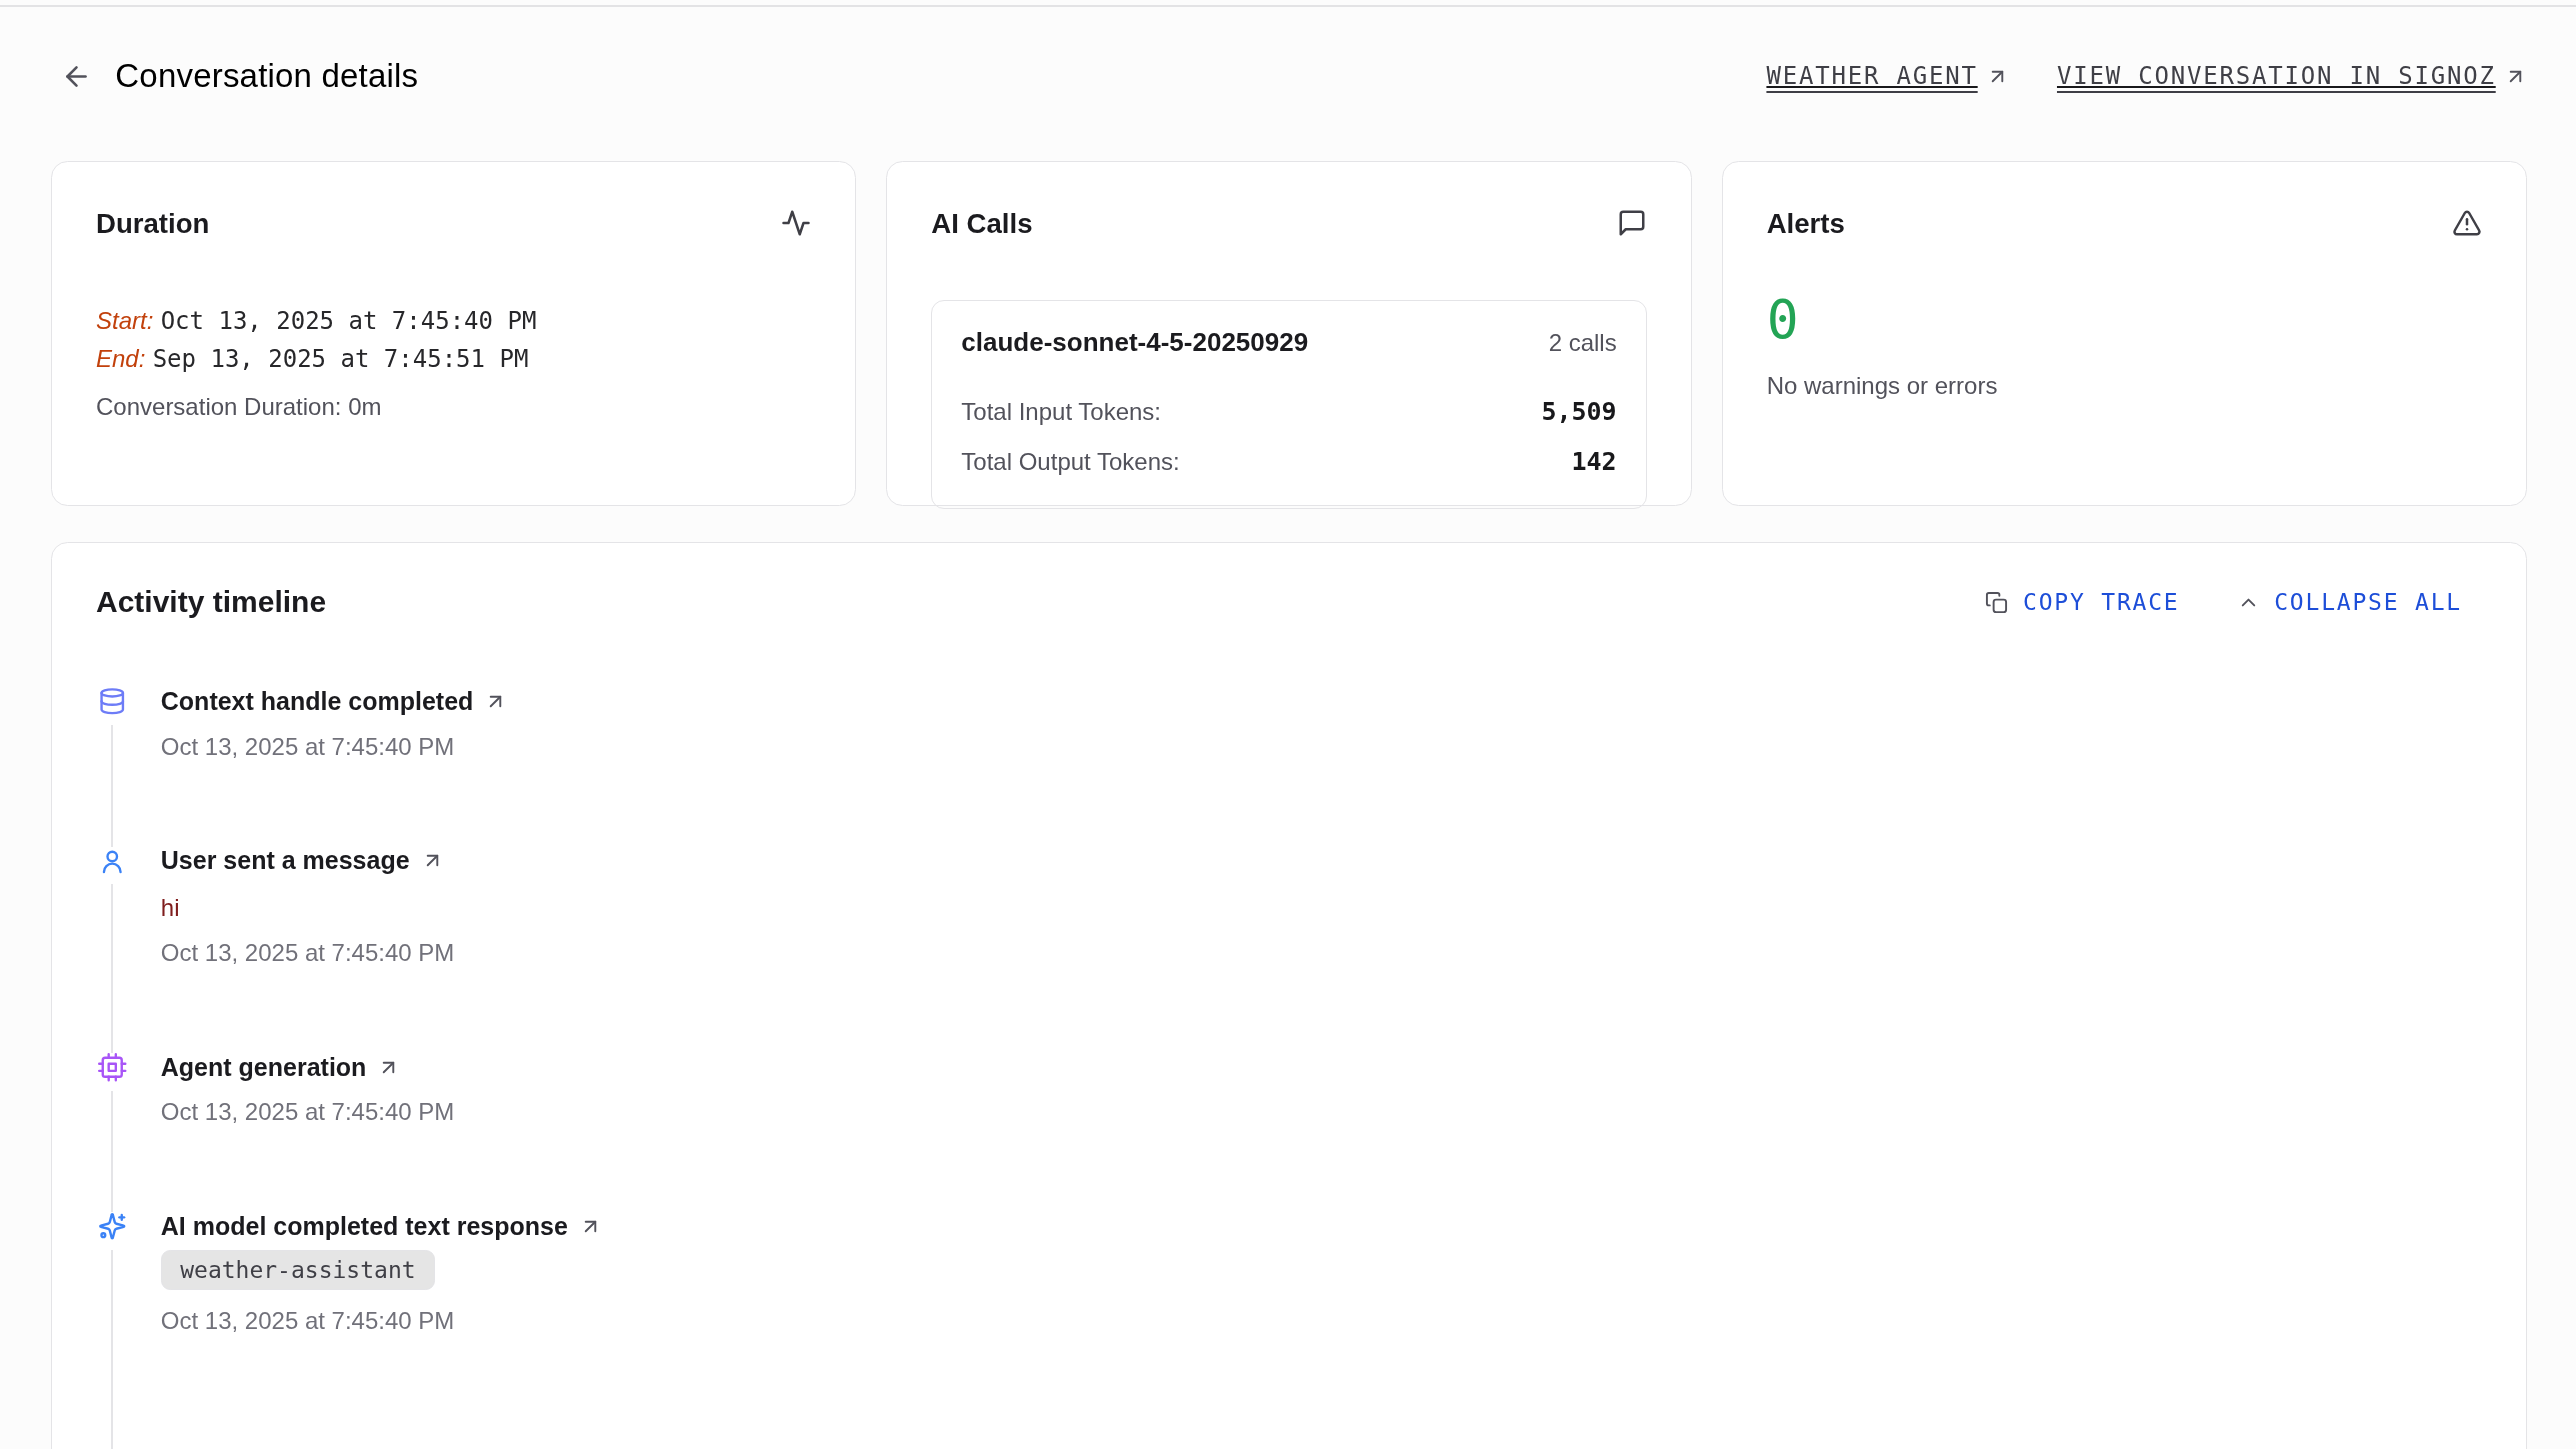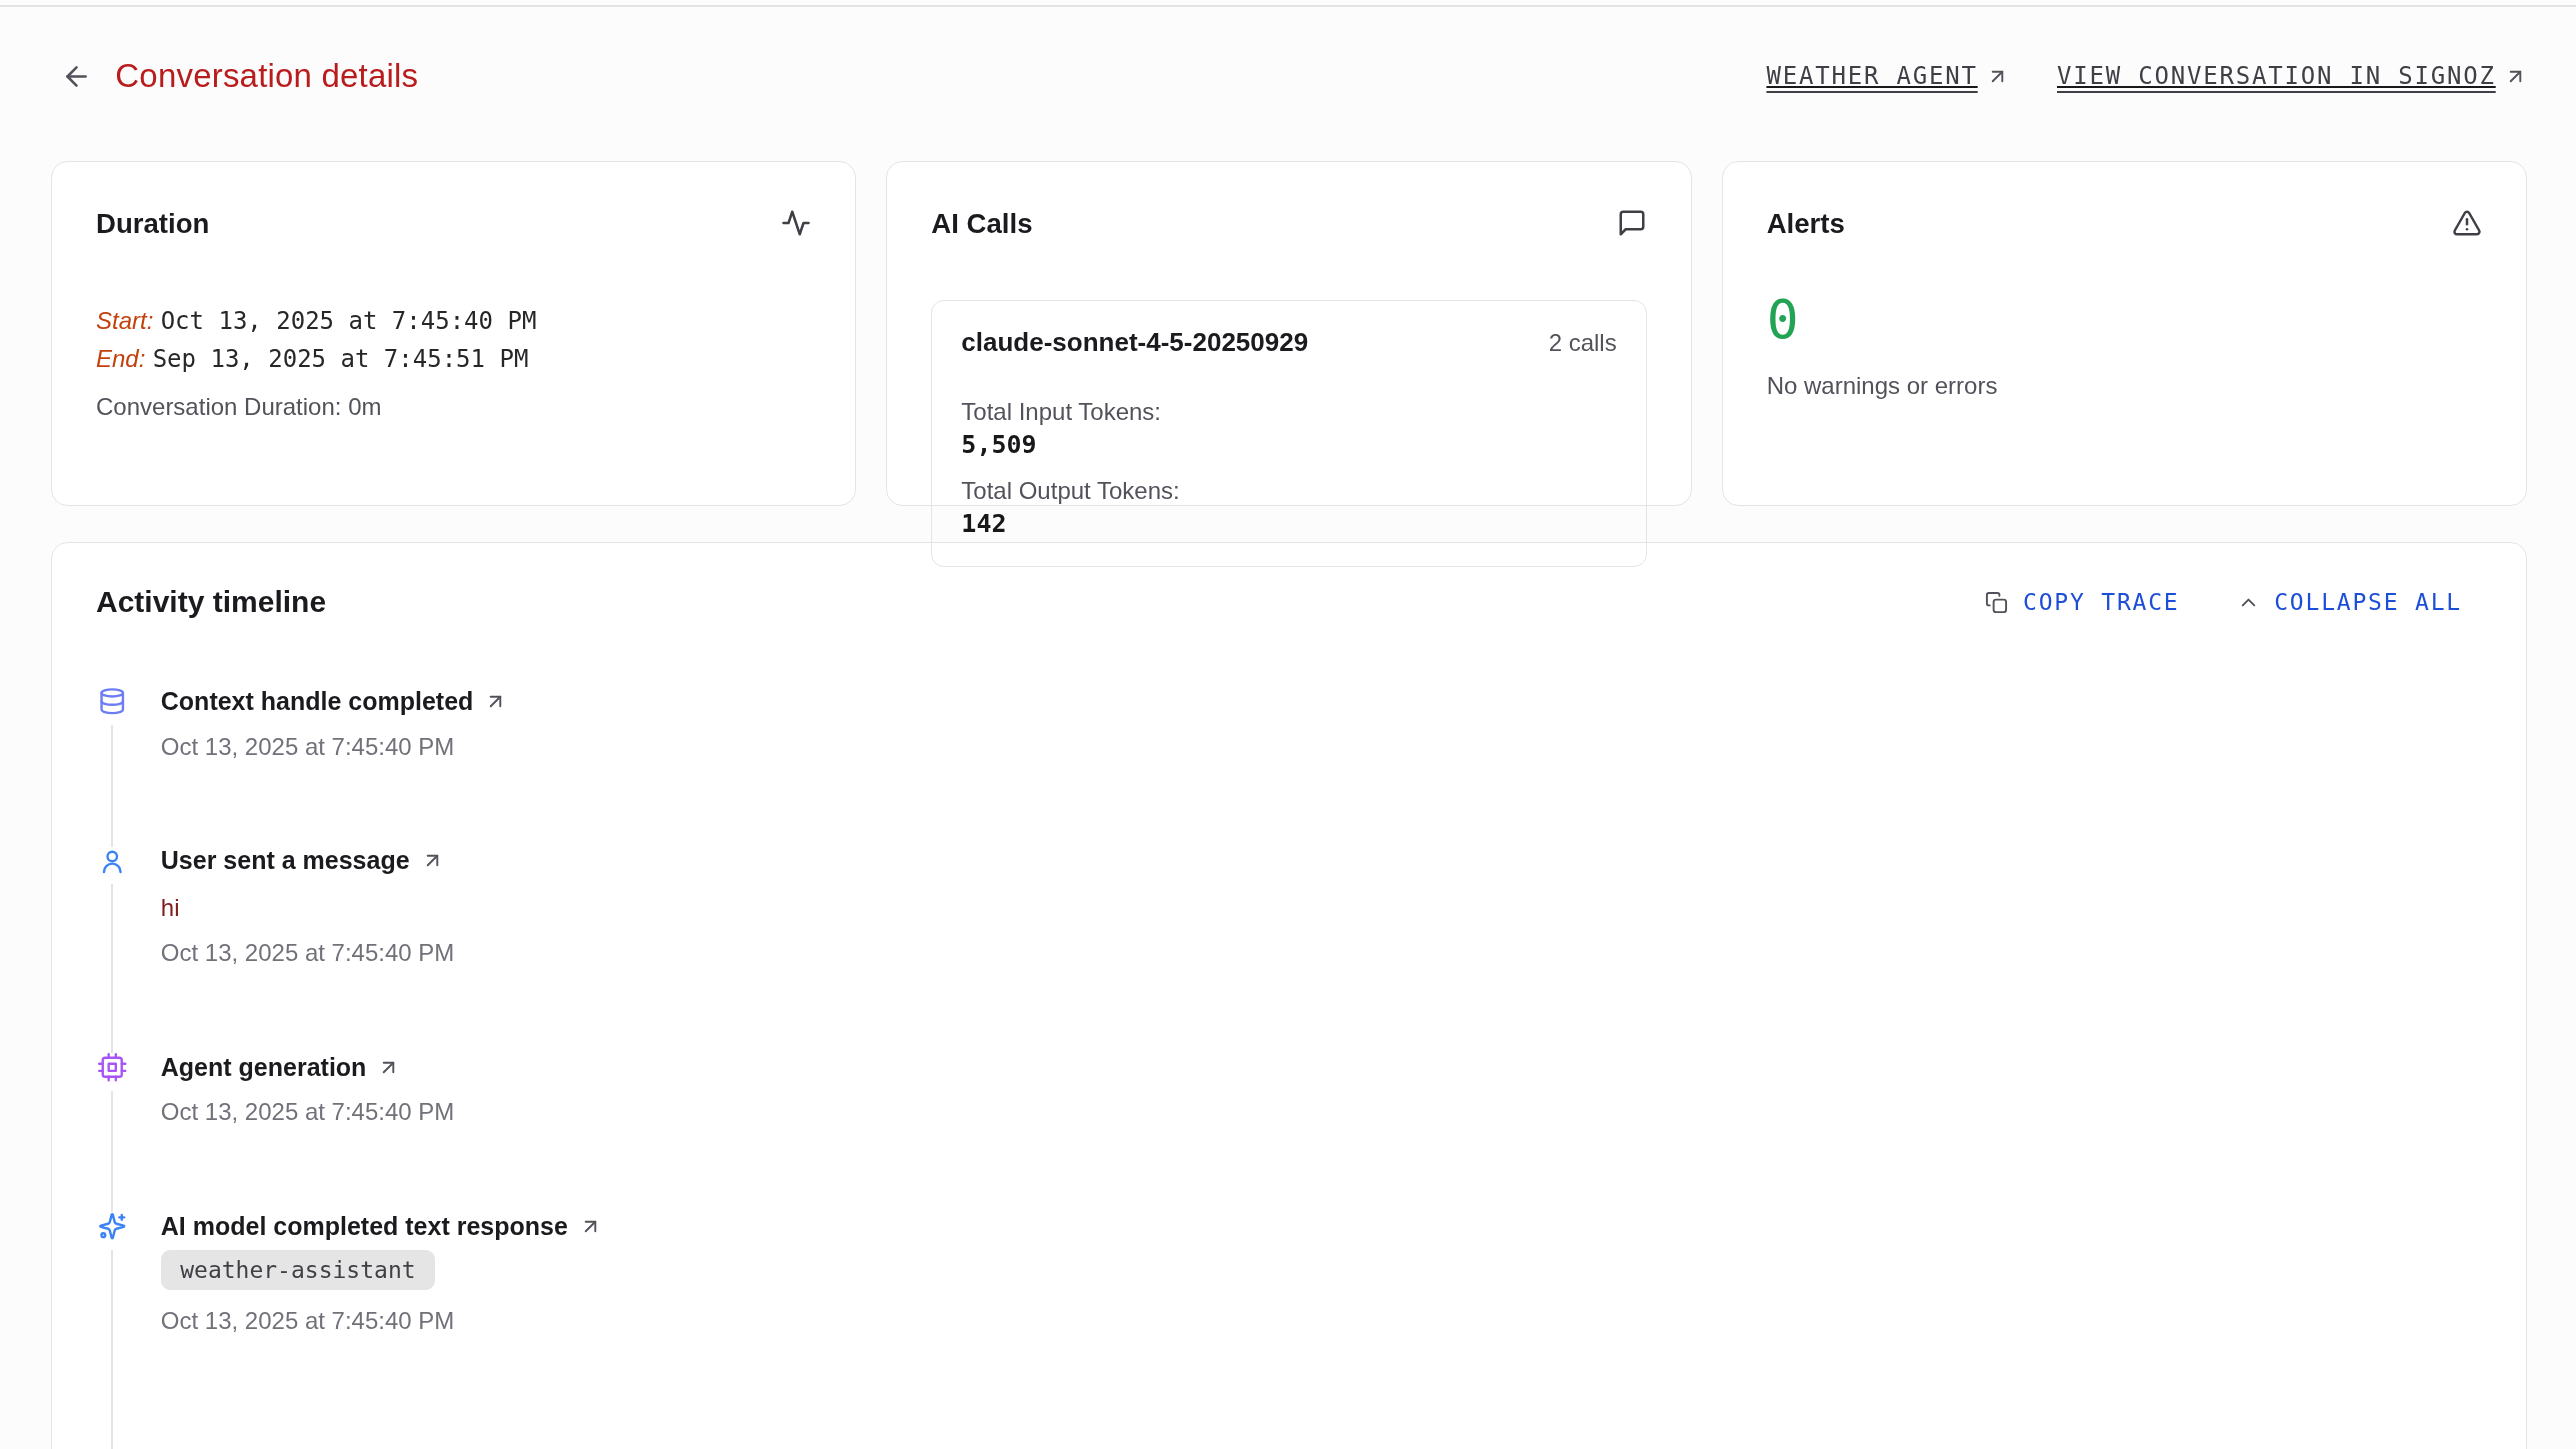--- a/index.html
+++ b/index.html
@@ -22,21 +22,21 @@
     display:flex; align-items:center; justify-content:space-between;
     height:46px;
     padding-left:7.3px;
   }
   .header-left { display:flex; align-items:center; gap:20px; }
   .back-btn {
     width:37px; height:37px; border:none; background:transparent;
     color:#52525b; cursor:pointer; display:flex; align-items:center; justify-content:center;
   }
   .back-btn svg { width:31px; height:31px; }
-  .page-title { font-size:33px; font-weight:500; letter-spacing:0.2px; color:#b91c1c; }
+  .page-title { font-size:33px; font-weight:500; letter-spacing:0.2px; color:#000000; }
   .header-links { display:flex; align-items:flex-end; gap:48px;text-decoration:underline; }
   .hdr-link {
     display:flex; align-items:center; gap:8.3px;
     font-family:"DejaVu Sans Mono", monospace;
     font-size:24px; font-weight:500; letter-spacing:1.8px;
     color:#3f3f46; text-decoration:underline;
     text-underline-offset:7.3px; text-decoration-thickness:1.8px;
     cursor:pointer;
   }
   .hdr-link svg { width:22px; height:22px; color:#52525b; }
@@ -63,21 +63,21 @@
   .dur-total { margin-top:9.2px; line-height:37px; color:#52525b; font-size:24px; }
 
   
   .model-box {
     margin-top:59px; border:1.8px solid #e4e4e7; border-radius:13px;
     padding:26px 29px 27.6px;
   }
   .model-row { display:flex; align-items:baseline; justify-content:space-between; }
   .model-name { font-size:26px; font-weight:600; color:#1b1b1f; }
   .model-calls { font-size:24px; color:#52525b; }
-  .tok-row { display:flex; align-items:flex-start; justify-content:space-between; margin-top:35px;flex-direction:column; }
+  .tok-row { display:flex; align-items:center; justify-content:space-between; margin-top:35px; }
   .tok-row + .tok-row { margin-top:13px; }
   .tok-label { font-size:24px; color:#52525b; line-height:37px; }
   .tok-value { font-family:"DejaVu Sans Mono", monospace; font-size:25px; font-weight:600; color:#18181b; }
 
   
   .alerts-count {
     margin-top:50px;
     font-family:"DejaVu Sans Mono", monospace;
     font-size:53px; font-weight:500; line-height:57px;
   }

